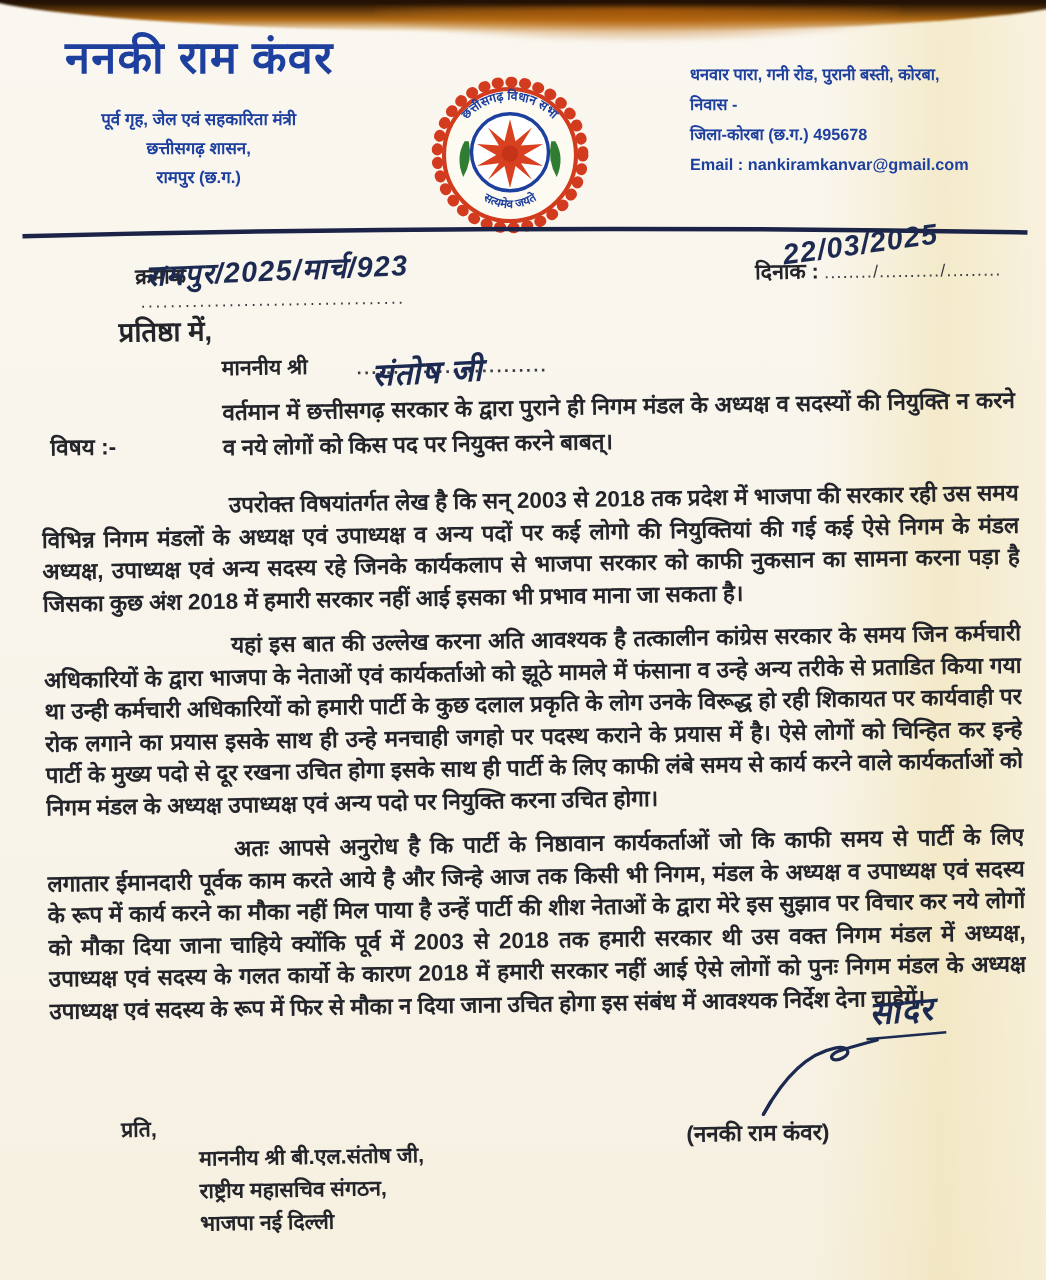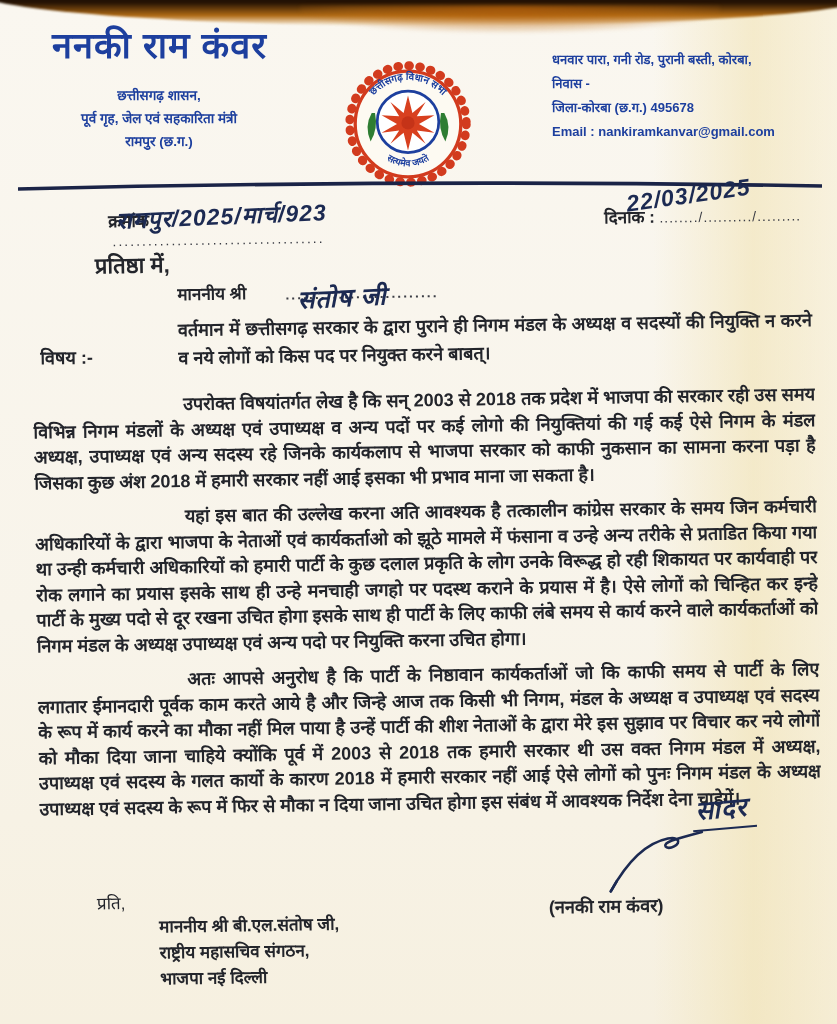--- a/index.html
+++ b/index.html
@@ -56,36 +56,36 @@
   .subject-label{position:absolute;left:38px;top:322px;font-size:18px;font-weight:bold;margin-top:23px;}
   .subject-text{position:absolute;left:176px;top:318px;width:634px;font-size:18px;font-weight:600;line-height:28px;text-align:justify;}
 
   .body-text{position:absolute;left:30px;top:394px;width:782px;height:468px;overflow:hidden;}
   .body-text p{margin:0 0 10px 0;font-size:18px;font-weight:600;line-height:25.5px;text-align:justify;text-indent:150px;}
 
   .sadar{position:absolute;left:682px;top:800px;font-size:26px;transform:rotate(-4deg);border-bottom:2px solid #1c2a52;padding:0 8px 2px 4px;}
   .signature{position:absolute;left:592px;top:838px;}
   .signatory{position:absolute;left:538px;top:902px;font-size:18px;font-weight:bold;}
 
-  .prati{position:absolute;left:86px;top:892px;font-size:17px;font-weight:normal;}
+  .prati{position:absolute;left:86px;top:892px;font-size:17px;font-weight:bold;}
   .copyto{position:absolute;left:148px;top:916px;font-size:17px;font-weight:bold;line-height:26px;}
 </style>
 </head>
 <body>
 
 <div class="page">
 
   <div class="top-edge"></div>
   <div class="top-edge2"></div>
 
   <div>
     <div class="sender-name blue">ननकी राम कंवर</div>
     <div class="sender-sub blue">
+      <div>पूर्व गृह, जेल एवं सहकारिता मंत्री</div>
       <div>छत्तीसगढ़ शासन,</div>
-      <div>पूर्व गृह, जेल एवं सहकारिता मंत्री</div>
       <div>रामपुर (छ.ग.)</div>
     </div>
 
     <svg class="emblem" viewBox="0 0 120 120">
       <circle cx="60" cy="60" r="53" fill="none" stroke="#d23b1e" stroke-width="8" stroke-dasharray="0.8 9.2" stroke-linecap="round"></circle>
       <circle cx="60" cy="60" r="48" fill="#fdfaf2" stroke="#d23b1e" stroke-width="3"></circle>
       <defs>
         <path id="arcTop" d="M 18,62 A 42,42 0 0 1 102,62" fill="none"></path>
         <path id="arcBot" d="M 28,76 A 34,34 0 0 0 92,76" fill="none"></path>
       </defs>

